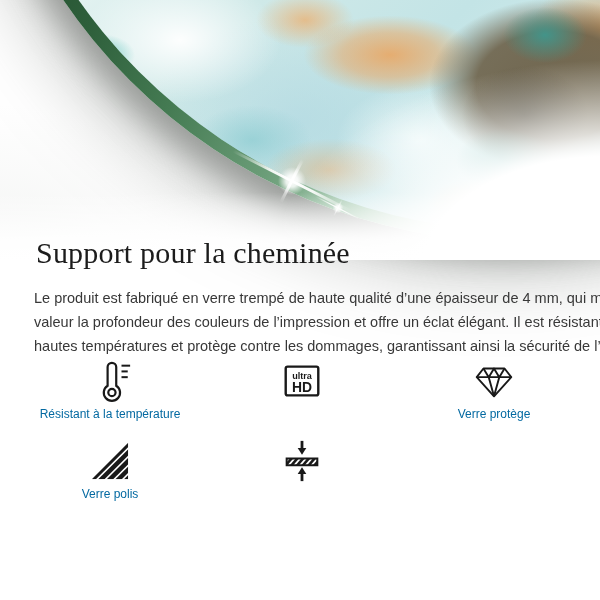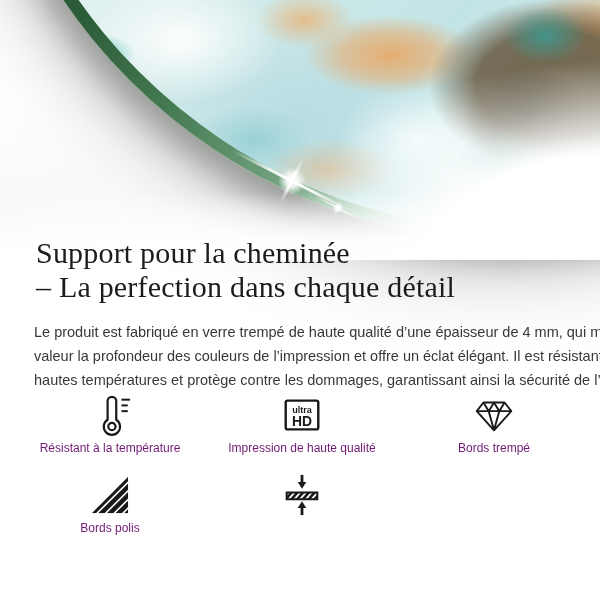--- a/index.html
+++ b/index.html
@@ -55,42 +55,41 @@
      font-size:30px;line-height:34px;color:#1c1c1c;letter-spacing:.2px;}
   h1 .h-line{display:block;}
   .intro{margin:5px 0 0 2px;font-size:14.5px;line-height:24px;color:#383838;}
   .intro .p-line{display:block;white-space:nowrap;}
 
   
   .features{margin:0 0 0 -5px;display:grid;grid-template-columns:166px 166px 166px;
       column-gap:26px;row-gap:16px;}
   .feature{display:flex;flex-direction:column;align-items:center;}
   .icon-wrap{height:46px;display:flex;align-items:flex-start;justify-content:center;}
-  .feature-label{margin-top:3px;font-size:12px;line-height:15px;color:#701a75;text-align:center;}
+  .feature-label{margin-top:3px;font-size:12px;line-height:15px;color:#0369a1;text-align:center;}
   .fi{display:block;}
   .fi *{vector-effect:non-scaling-stroke;}
 </style>
 </head>
 <body>
 
 <div class="page">
 
   <div class="hero">
     <div class="glass-shadow"></div>
     <div class="glass-edge"></div>
     <div class="glass-art"></div>
     <div class="hero-fade"></div>
     <div class="sparkle sparkle-main"></div>
     <div class="sparkle sparkle-small"></div>
   </div>
 
   <div class="content">
     <h1>
       <span class="h-line">Support pour la cheminée</span>
-      <span class="h-line">– La perfection dans chaque détail</span>
     </h1>
 
     <p class="intro">
       <span class="p-line">Le produit est fabriqué en verre trempé de haute qualité d’une épaisseur de 4 mm, qui met en</span>
       <span class="p-line">valeur la profondeur des couleurs de l’impression et offre un éclat élégant. Il est résistant aux</span>
       <span class="p-line">hautes températures et protège contre les dommages, garantissant ainsi la sécurité de l’espace</span>
     </p>
 
     <div class="features">
 
@@ -110,52 +109,51 @@
       </div>
 
       <div class="feature">
         <div class="icon-wrap">
           <svg class="fi" width="46" height="46" viewBox="0 0 48 48" fill="none">
             <rect x="7" y="9" width="34" height="30" rx="2" stroke="#191919" stroke-width="2.4"></rect>
             <text x="24" y="21.5" text-anchor="middle" fill="#191919" stroke="none" font-family="Liberation Sans, sans-serif" font-size="9.5" font-weight="600">ultra</text>
             <text x="24" y="35" text-anchor="middle" fill="#191919" stroke="none" font-family="Liberation Sans, sans-serif" font-size="14.5" font-weight="700">HD</text>
           </svg>
         </div>
-        <div class="feature-label">Impression de haute qualité</div>
       </div>
 
 
       <div class="feature">
         <div class="icon-wrap">
           <svg class="fi" width="46" height="46" viewBox="0 0 48 48" fill="none" stroke="#191919" stroke-width="1.9" stroke-linejoin="round">
             <path d="M13 11 H35 L42 20 L24 40 L6 20 Z"></path>
             <path d="M6 20 H42 M13 11 L18.5 20 L24 11 L29.5 20 L35 11 M18.5 20 L24 40 M29.5 20 L24 40"></path>
           </svg>
         </div>
-        <div class="feature-label">Bords trempé</div>
+        <div class="feature-label">Verre protège</div>
       </div>
 
       <div class="feature">
         <div class="icon-wrap">
           <svg class="fi" width="46" height="46" viewBox="0 0 48 48" fill="none">
             <defs>
                 <clipPath id="triclip">
                   <path d="M5 43 L43 5 L43 43 Z"></path>
                 </clipPath>
               </defs>
             <g clip-path="url(#triclip)" stroke="#191919" stroke-width="4.5">
               <line x1="3" y1="46" x2="46" y2="3"></line>
               <line x1="12" y1="46" x2="46" y2="12"></line>
               <line x1="21" y1="46" x2="46" y2="21"></line>
               <line x1="30" y1="46" x2="46" y2="30"></line>
               <line x1="39" y1="46" x2="46" y2="39"></line>
             </g>
           </svg>
         </div>
-        <div class="feature-label">Bords polis</div>
+        <div class="feature-label">Verre polis</div>
       </div>
 
       <div class="feature">
         <div class="icon-wrap">
           <svg class="fi" width="46" height="46" viewBox="0 0 48 48" fill="none">
             <defs>
                 <clipPath id="barclip">
                   <rect x="8" y="21.5" width="32" height="7"></rect>
                 </clipPath>
               </defs>

